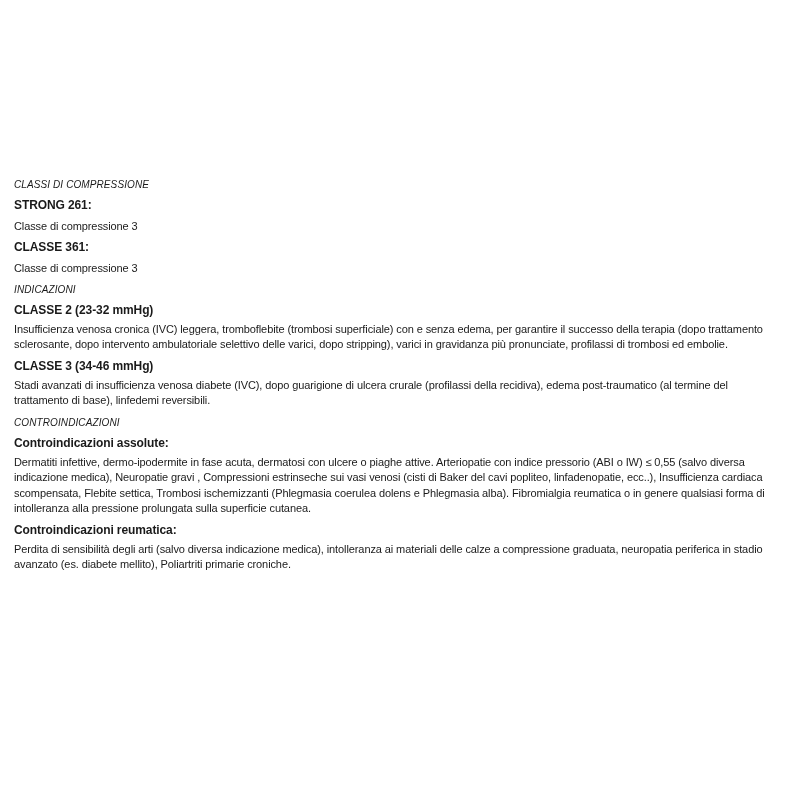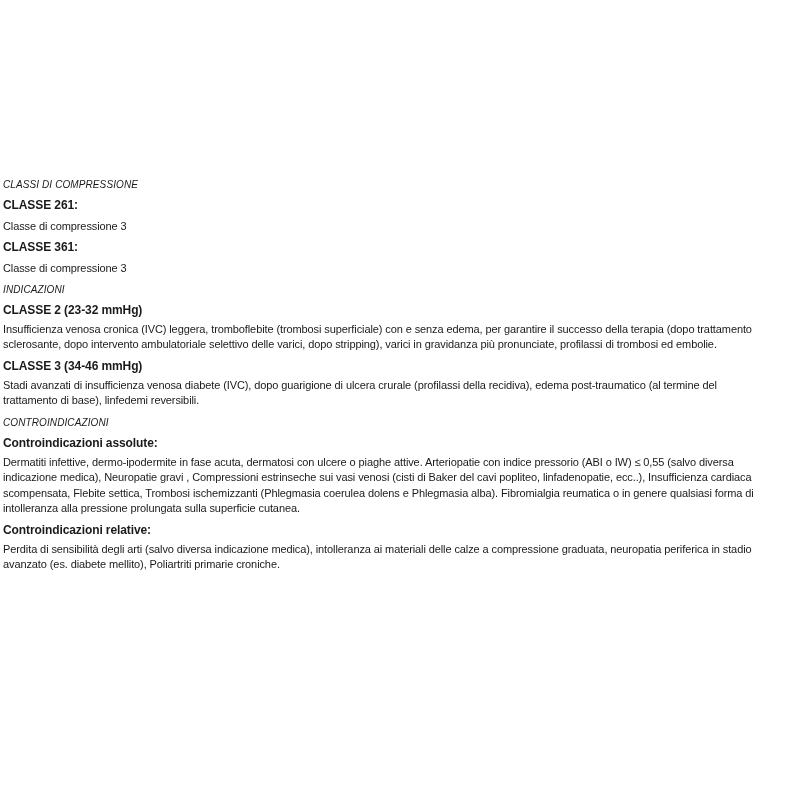--- a/index.html
+++ b/index.html
@@ -10,21 +10,21 @@
   body {
     width: 800px;
     height: 800px;
     overflow: hidden;
     font-family: "Liberation Sans", "DejaVu Sans", sans-serif;
     color: #1a1a1a;
   }
   .doc {
     box-sizing: border-box;
     width: 784px;
-    padding: 177px 14px 0 3px;
+    padding: 177px 14px 0 14px;
     font-size: 11px;
     line-height: 15.5px;
     letter-spacing: -0.1px;
   }
   section { margin: 0; padding: 0; }
   .sec-gap { margin-top: 4px; }
   .sec-heading {
     font-style: italic;
     font-weight: normal;
     font-size: 10px;
@@ -51,35 +51,35 @@
     margin: 0 0 6.5px 0;
   }
 </style>
 </head>
 <body>
 
 <main class="doc">
 
   <section>
     <h2 class="sec-heading">CLASSI DI COMPRESSIONE</h2>
-    <p class="line-label">CLASSE 261:</p>
+    <p class="line-label">STRONG 261:</p>
     <p class="line-text">Classe di compressione 3</p>
     <p class="line-label">CLASSE 361:</p>
     <p class="line-text">Classe di compressione 3</p>
   </section>
 
   <section class="sec-gap">
     <h2 class="sec-heading">INDICAZIONI</h2>
     <p class="sub-label">CLASSE 2 (23-32 mmHg)</p>
     <p class="para">Insufficienza venosa cronica (IVC) leggera, tromboflebite (trombosi superficiale) con e senza edema, per garantire il successo della terapia (dopo trattamento sclerosante, dopo intervento ambulatoriale selettivo delle varici, dopo stripping), varici in gravidanza più pronunciate, profilassi di trombosi ed embolie.</p>
     <p class="sub-label">CLASSE 3 (34-46 mmHg)</p>
     <p class="para">Stadi avanzati di insufficienza venosa diabete (IVC), dopo guarigione di ulcera crurale (profilassi della recidiva), edema post-traumatico (al termine del trattamento di base), linfedemi reversibili.</p>
   </section>
 
   <section class="sec-gap">
     <h2 class="sec-heading">CONTROINDICAZIONI</h2>
     <p class="sub-label">Controindicazioni assolute:</p>
     <p class="para">Dermatiti infettive, dermo-ipodermite in fase acuta, dermatosi con ulcere o piaghe attive. Arteriopatie con indice pressorio (ABI o IW) ≤ 0,55 (salvo diversa indicazione medica), Neuropatie gravi , Compressioni estrinseche sui vasi venosi (cisti di Baker del cavi popliteo, linfadenopatie, ecc..), Insufficienza cardiaca scompensata, Flebite settica, Trombosi ischemizzanti (Phlegmasia coerulea dolens e Phlegmasia alba). Fibromialgia reumatica o in genere qualsiasi forma di intolleranza alla pressione prolungata sulla superficie cutanea.</p>
-    <p class="sub-label">Controindicazioni relative:</p>
+    <p class="sub-label">Controindicazioni reumatica:</p>
     <p class="para">Perdita di sensibilità degli arti (salvo diversa indicazione medica), intolleranza ai materiali delle calze a compressione graduata, neuropatia periferica in stadio avanzato (es. diabete mellito), Poliartriti primarie croniche.</p>
   </section>
 
 </main>
 
 </body></html>

